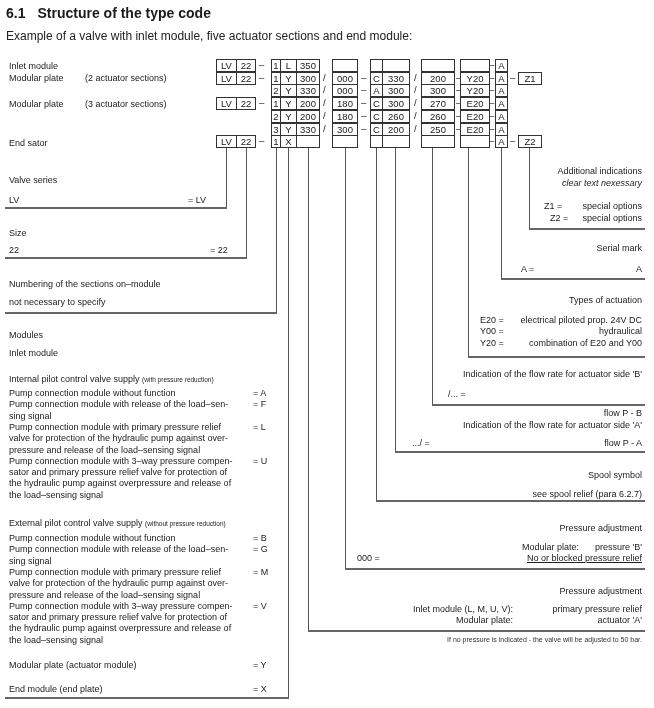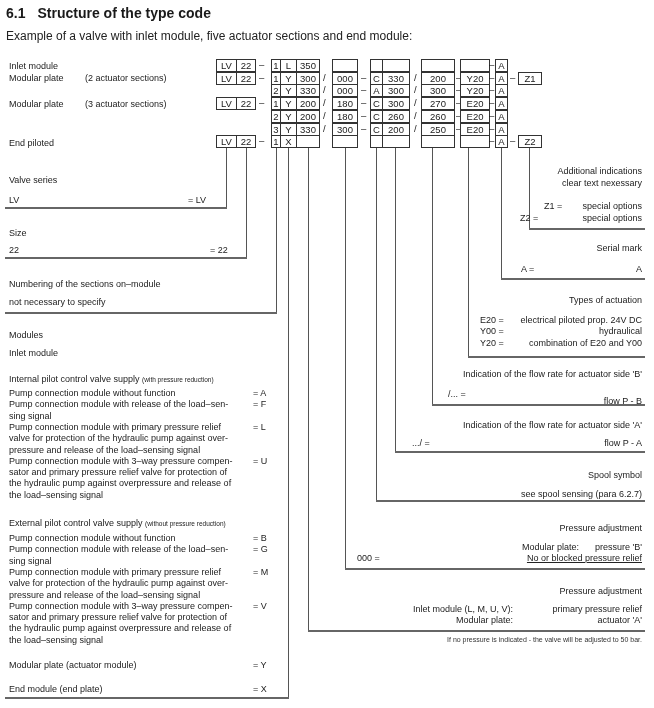--- a/index.html
+++ b/index.html
@@ -24,21 +24,21 @@
 <div class="abs h1">
   <span class="num">6.1</span><span>Structure of the type code</span>
 </div>
 <div class="abs sub">Example of a valve with inlet module, five actuator sections and end module:</div>
 
 <div class="abs lbl" style="left:9px;top:61px;">Inlet module</div>
 <div class="abs lbl" style="left:9px;top:73px;">Modular plate</div>
 <div class="abs lbl" style="left:85px;top:73px;">(2 actuator sections)</div>
 <div class="abs lbl" style="left:9px;top:99px;">Modular plate</div>
 <div class="abs lbl" style="left:85px;top:99px;">(3 actuator sections)</div>
-<div class="abs lbl" style="left:9px;top:138px;">End piloted</div>
+<div class="abs lbl" style="left:9px;top:138px;">End sator</div>
 
 <div id="code-grid">
     <div class="cell" style="left: 216px; top: 59px; width: 21px;">LV</div>
     <div class="cell" style="left: 236px; top: 59px; width: 20px;">22</div>
     <div class="dash" style="left: 259px; top: 59px;">–</div>
     <div class="cell" style="left: 271px; top: 59px; width: 10px;">1</div>
     <div class="cell" style="left: 280px; top: 59px; width: 17px;">L</div>
     <div class="cell" style="left: 296px; top: 59px; width: 24px;">350</div>
     <div class="cell" style="left: 332px; top: 59px; width: 26px;"></div>
     <div class="cell" style="left: 370px; top: 59px; width: 13px;"></div>
@@ -238,48 +238,48 @@
       <div class="abs lbl" style="left: 253px; top: 600.8px;">= V</div>
     </div>
   </div>
 
 <div class="abs lbl" style="left:9px;top:660px;">Modular plate (actuator module)</div>
 <div class="abs lbl" style="left:253px;top:660px;">= Y</div>
 <div class="abs lbl" style="left:9px;top:684px;">End module (end plate)</div>
 <div class="abs lbl" style="left:253px;top:684px;">= X</div>
 
 <div class="abs lbl r" style="right:12px;top:166px;">Additional indications</div>
-<div class="abs lbl r" style="right:12px;top:178px;">clear text nexessary</div>
+<div class="abs lbl r" style="right:12px;top:178px;font-style:italic;">clear text nexessary</div>
 <div class="abs lbl" style="left:544px;top:201px;">Z1 =</div>
 <div class="abs lbl r" style="right:12px;top:201px;">special options</div>
-<div class="abs lbl" style="left:520px;top:213px;">Z2 =</div>
+<div class="abs lbl" style="left:550px;top:213px;">Z2 =</div>
 <div class="abs lbl r" style="right:12px;top:213px;">special options</div>
 
 <div class="abs lbl r" style="right:12px;top:243px;">Serial mark</div>
 <div class="abs lbl" style="left:521px;top:264px;">A =</div>
 <div class="abs lbl r" style="right:12px;top:264px;">A</div>
 
 <div class="abs lbl r" style="right:12px;top:295px;">Types of actuation</div>
 <div class="abs lbl" style="left:480px;top:315px;">E20 =</div>
 <div class="abs lbl r" style="right:12px;top:315px;">electrical piloted prop. 24V DC</div>
 <div class="abs lbl" style="left:480px;top:326px;">Y00 =</div>
 <div class="abs lbl r" style="right:12px;top:326px;">hydraulical</div>
 <div class="abs lbl" style="left:480px;top:338px;">Y20 =</div>
 <div class="abs lbl r" style="right:12px;top:338px;">combination of E20 and Y00</div>
 
 <div class="abs lbl r" style="right:12px;top:369px;">Indication of the flow rate for actuator side 'B'</div>
 <div class="abs lbl" style="left:448px;top:389px;">/... =</div>
-<div class="abs lbl r" style="right:12px;top:396px;">flow P - B</div>
+<div class="abs lbl r" style="right:12px;top:408px;">flow P - B</div>
 
 <div class="abs lbl r" style="right:12px;top:420px;">Indication of the flow rate for actuator side 'A'</div>
 <div class="abs lbl" style="left:412px;top:438px;">.../ =</div>
 <div class="abs lbl r" style="right:12px;top:438px;margin-left:6px;">flow P - A</div>
 
 <div class="abs lbl r" style="right:12px;top:470px;">Spool symbol</div>
-<div class="abs lbl r" style="right:12px;top:489px;">see spool sensing (para 6.2.7)</div>
+<div class="abs lbl r" style="right:12px;top:489px;">see spool relief (para 6.2.7)</div>
 
 <div class="abs lbl r" style="right:12px;top:523px;">Pressure adjustment</div>
 <div class="abs lbl" style="left:522px;top:542px;">Modular plate:</div>
 <div class="abs lbl r" style="right:12px;top:542px;">pressure 'B'</div>
 <div class="abs lbl" style="left:357px;top:553px;">000 =</div>
 <div class="abs lbl r" style="right:12px;top:553px;text-decoration:underline;">No or blocked pressure relief</div>
 
 <div class="abs lbl r" style="right:12px;top:586px;">Pressure adjustment</div>
 <div class="abs lbl r" style="right:141px;top:604px;">Inlet module (L, M, U, V):</div>
 <div class="abs lbl r" style="right:12px;top:604px;">primary pressure relief</div>

